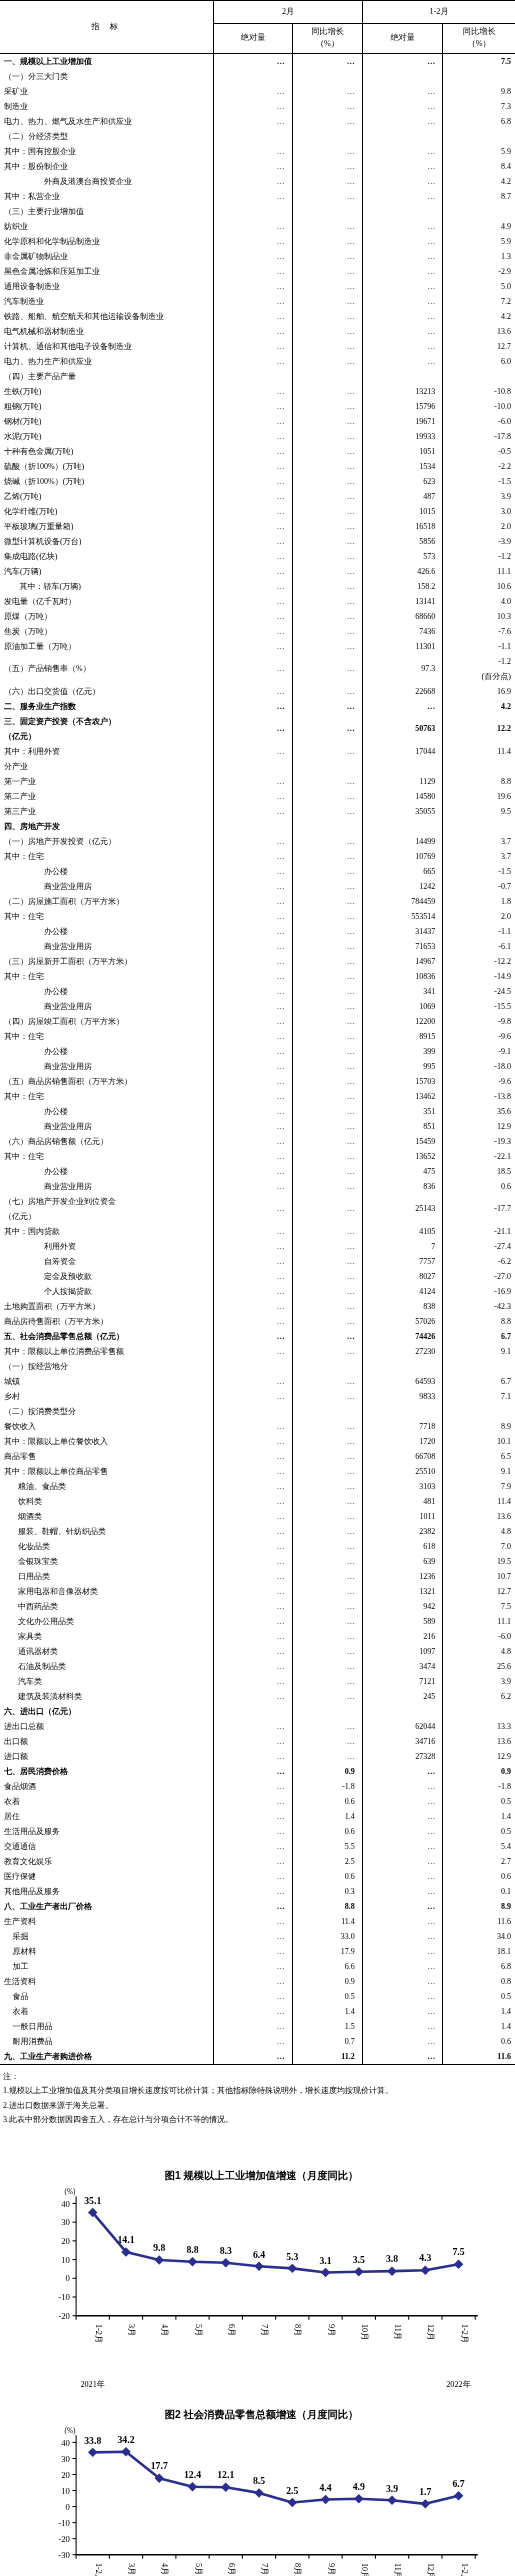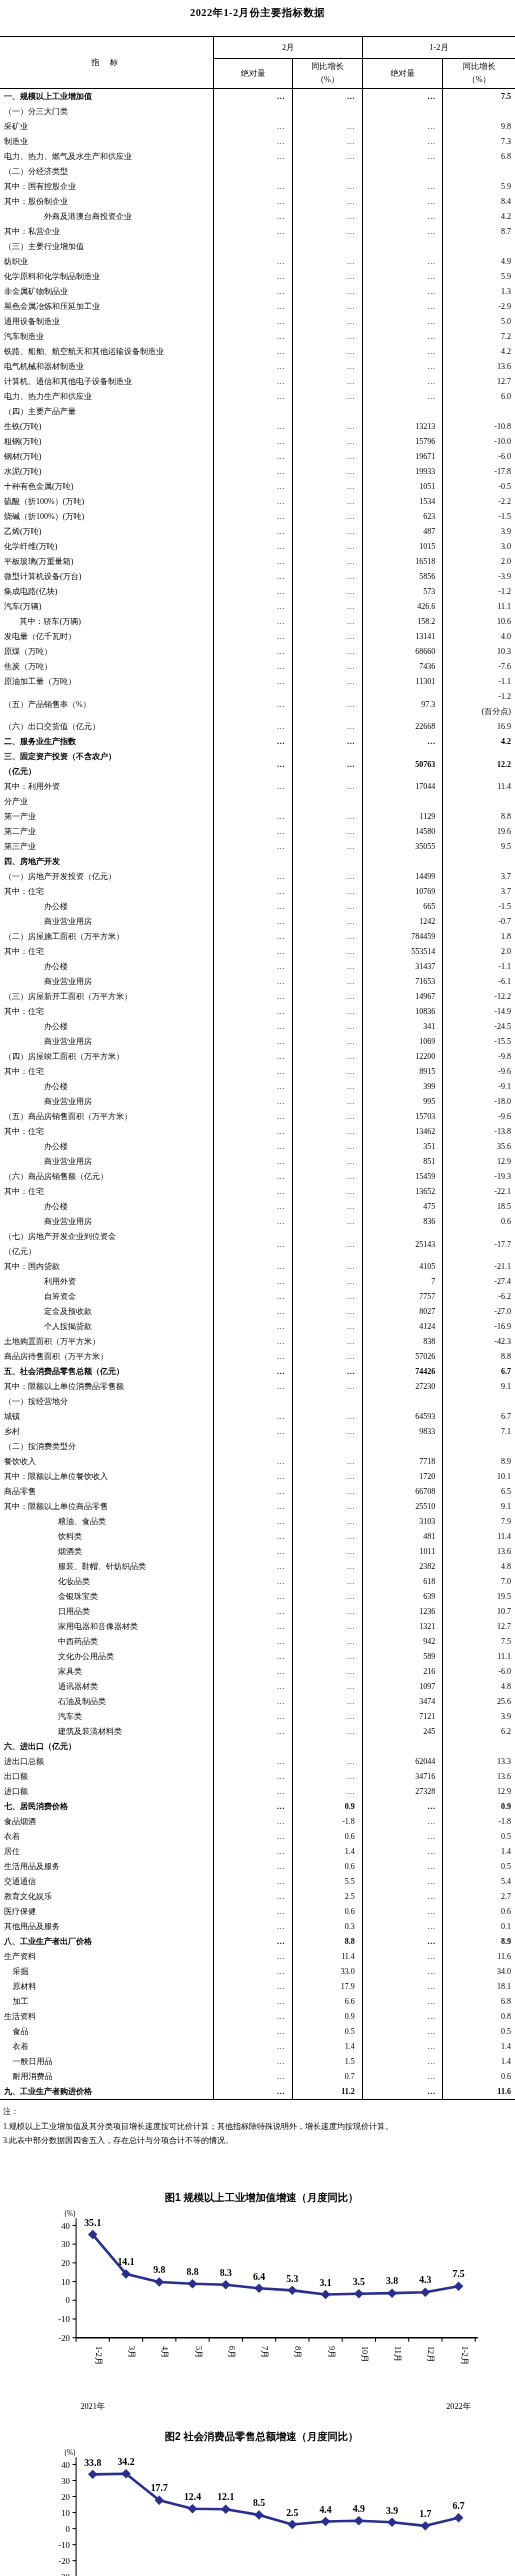--- a/index.html
+++ b/index.html
@@ -13,33 +13,32 @@
   .h-top{border-left:0.5px solid #000;border-bottom:0.5px solid #000;height:19.6px;font-size:8.2px;}
   .h-sub{border-left:0.5px solid #000;border-bottom:1px solid #000;height:27px;white-space:pre-line;line-height:12.4px;font-size:8.2px;}
   td{font-size:8px;line-height:15px;padding:0;vertical-align:middle;}
   td.lbl{text-align:left;white-space:pre-line;}
   td.val{text-align:right;border-left:0.5px solid #000;padding-right:7.2px;font-family:"Liberation Serif",serif;white-space:pre-line;}
   td.val.last{padding-right:4.1px;}
   tr.bold{font-weight:bold;}
   .ind0{padding-left:4.1px;}
   .ind1{padding-left:19.6px;}
   .ind2{padding-left:44px;}
-  .ind3{padding-left:58px;}
+  .ind3{padding-left:18px;}
   .ind4{padding-left:12.4px;}
   .notes{margin:5.2px 0 31px 0;padding-left:3.1px;font-size:8px;line-height:14.4px;}
   .notes p{margin:0;}
   .charts figure{margin:4px;padding:0;}
   .chart-block{margin:0 0 3.1px 0;}
 </style>
 </head>
 <body>
 
 <div class="page">
 
-  <h1 class="doc-title">2022年1-2月份主要指标数据</h1>
 
   <table class="ind">
     <colgroup>
         <col class="c0">
         <col class="c1">
         <col class="c2">
         <col class="c3">
         <col class="c4">
       </colgroup>
     <thead>
@@ -977,20 +976,21 @@
           <td class="val">11.2</td>
           <td class="val">…</td>
           <td class="val last">11.6</td>
         </tr>
       </tbody>
   </table>
 
   <div class="notes">
     <p>注：</p>
     <p>1.规模以上工业增加值及其分类项目增长速度按可比价计算；其他指标除特殊说明外，增长速度均按现价计算。</p>
+    <p>2.进出口数据来源于海关总署。</p>
     <p>3.此表中部分数据因四舍五入，存在总计与分项合计不等的情况。</p>
   </div>
 
   <div class="charts" id="charts">
       <figure class="chart-block"><svg width="515" height="233" viewBox="0 0 1000 452" xmlns="http://www.w3.org/2000/svg">
           <text x="500" y="40" text-anchor="middle" font-size="20" font-weight="bold" font-family="'Liberation Sans',sans-serif">图1  规模以上工业增加值增速（月度同比）</text>
           <text x="128" y="70" text-anchor="middle" font-size="14" font-family="'Liberation Serif',serif">(%)</text>
           <line x1="140" y1="74" x2="140" y2="306" stroke="#000" stroke-width="2"></line>
           <line x1="139" y1="306" x2="920" y2="306" stroke="#000" stroke-width="3"></line>
           <line x1="133" y1="306" x2="140" y2="306" stroke="#000" stroke-width="2"></line>

